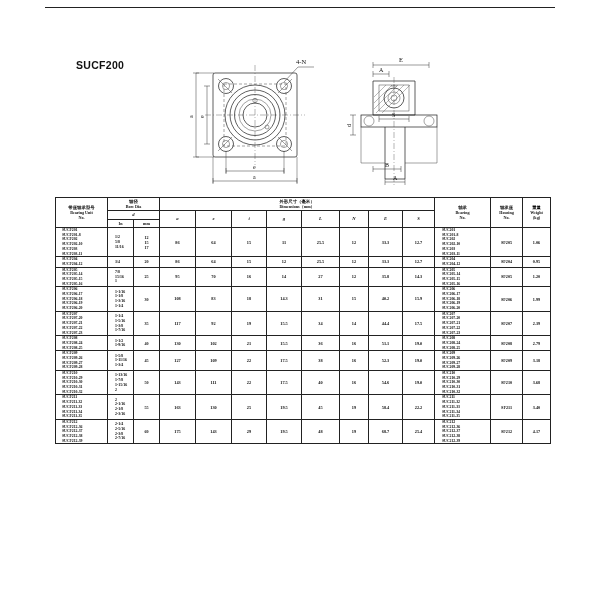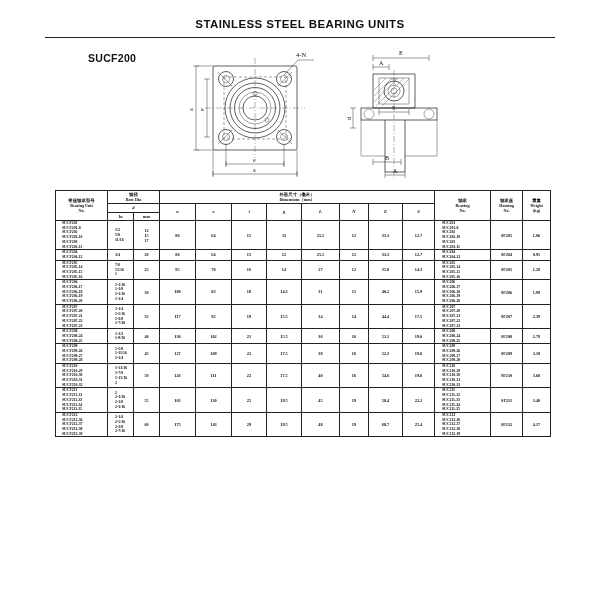--- a/index.html
+++ b/index.html
@@ -22,21 +22,21 @@
     font-weight:600;
     padding-top:18px;
     color:#111;
   }
   .title-rule{
     width:510px;margin:7px auto 0;
     border-top:1px solid #222;
   }
 
   .series{
-    position:absolute;left:88px;top:52px;
+    position:absolute;left:76px;top:52px;
     font-size:10.5px;font-weight:600;letter-spacing:.3px;
   }
 
   
   .drawings{position:absolute;left:180px;top:44px;width:300px;height:140px;}
   .dwg-front{position:absolute;left:0;top:0;}
   .dwg-side{position:absolute;left:165px;top:0;}
 
   svg{display:block;}
   .ln{stroke:#1a1a1a;stroke-width:.7;fill:none;}
@@ -79,21 +79,20 @@
   td.bno{text-align:left;padding-left:7px;font-weight:700;font-size:3.85px;letter-spacing:-.05px;}
   td.hno{font-weight:700;font-size:4.2px;}
   td.wt{font-weight:700;font-size:4.2px;}
   .pl{display:block;white-space:nowrap;}
 </style>
 </head>
 <body>
 
 <div class="page">
 
-  <div class="doc-title">STAINLESS STEEL BEARING UNITS</div>
   <div class="title-rule"></div>
 
   <div class="series">SUCF200</div>
 
   <div class="drawings">
 
     <div class="dwg-front">
       <svg width="150" height="140" viewBox="0 0 150 140">
 
         <rect class="ln" x="33" y="22" width="84" height="84" rx="2"></rect>

